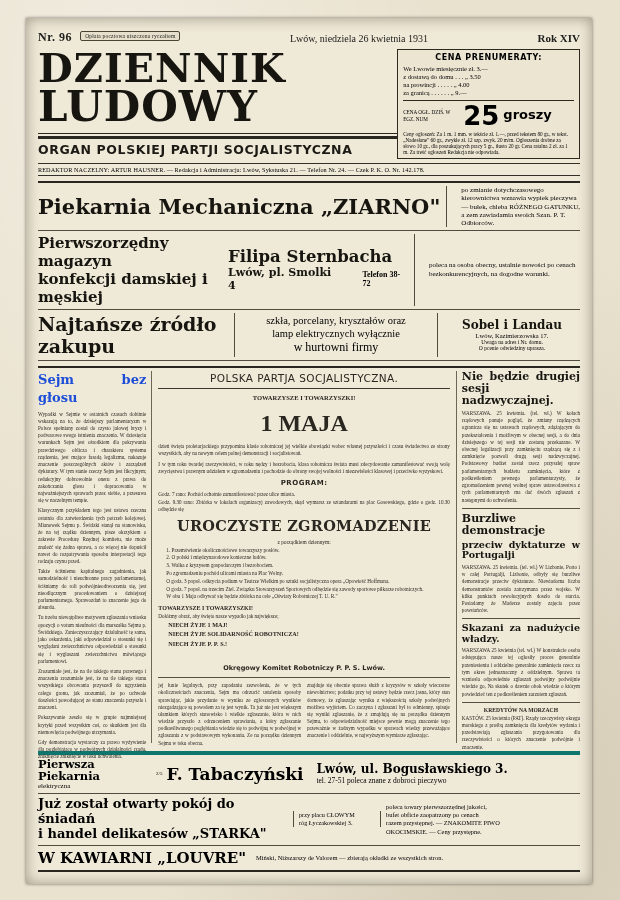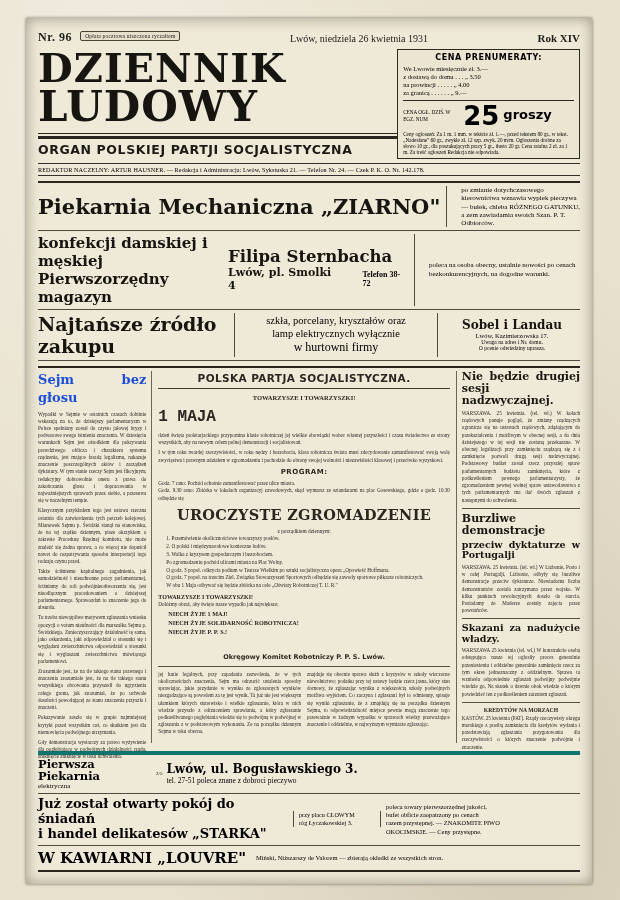--- a/index.html
+++ b/index.html
@@ -55,27 +55,27 @@
   .ad3c{font-size:12px;text-align:center;}
   .adsep{border-left:1px solid #504b3e;margin:0 6px;align-self:stretch;}
 
   
   .cols{display:flex;margin-top:5px;border-top:2px solid #2a2720;padding-top:3px;height:372px;}
   .col{font-size:5.1px;line-height:1.42;text-align:justify;color:#2a2720;}
   .c1{width:110px;padding-right:5px;border-right:1px solid #6b6656;}
   .c2{width:296px;padding:0 6px;border-right:1px solid #6b6656;}
   .c3{width:120px;padding-left:5px;}
   .colhead{font-family:"DejaVu Serif",serif;font-weight:bold;font-size:13px;color:#1d4ed8;margin-bottom:3px;}
-  .c2head{font-family:"DejaVu Sans",sans-serif;font-weight:bold;font-size:10.5px;text-align:center;letter-spacing:.4px;border-bottom:1px solid #3a372e;padding-bottom:2px;margin-bottom:4px;}
+  .c2head{font-family:"DejaVu Sans",sans-serif;font-weight:normal;font-size:10.5px;text-align:center;letter-spacing:.4px;border-bottom:1px solid #3a372e;padding-bottom:2px;margin-bottom:4px;}
   .c3head{font-family:"DejaVu Serif",serif;font-weight:bold;font-size:11px;line-height:1.1;color:#16150f;margin-bottom:3px;}
   .c3head.sm{font-size:9.5px;}
   .rule{border-top:1px solid #555043;margin:4px 0;}
   .center{text-align:center;}
   .bold{font-weight:bold;}
-  .maj{font-family:Liberation Mono, monospace;font-weight:bold;font-size:16px;margin:4px 0 3px;}
+  .maj{font-family:Liberation Serif, serif;font-weight:bold;font-size:24px;text-align:center;margin:4px 0 3px;}
   .prog{font-family:"DejaVu Sans",sans-serif;font-weight:bold;font-size:7px;text-align:center;letter-spacing:.5px;margin:4px 0 2px;}
   .uro{font-family:"DejaVu Serif",serif;font-weight:bold;font-size:14.5px;text-align:center;letter-spacing:.3px;margin:3px 0 2px;}
   .c2body{font-size:5.1px;line-height:1.45;text-align:justify;}
   .c2list{font-size:5.2px;line-height:1.5;padding-left:8px;}
   .twoup{display:flex;gap:6px;margin-top:4px;}
   .twoup > div{flex:1;font-size:5.05px;line-height:1.42;text-align:justify;}
   .slog{font-size:6.2px;font-weight:bold;line-height:1.5;}
   .kom{font-size:6.5px;font-weight:bold;text-align:center;margin-top:16px;font-family:"DejaVu Sans",sans-serif;}
 
   
@@ -146,22 +146,22 @@
     <div class="adwrap">
 
       <div class="adrow">
         <div class="l hl ad1a">Piekarnia Mechaniczna „ZIARNO"</div>
         <div class="adsep"></div>
         <div class="ad1b flexsp">po zmianie dotychczasowego kierownictwa wznawia wypiek pieczywa — bułek, chleba RÓŻNEGO GATUNKU, a zem zawiadamia swoich Szan. P. T. Odbiorców.</div>
       </div>
 
       <div class="adrow">
         <div class="l" style="width:190px">
+          <div class="hl ad2a">Pierwszorzędny magazyn</div>
           <div class="hl ad2a">konfekcji damskiej i męskiej</div>
-          <div class="hl ad2a">Pierwszorzędny magazyn</div>
         </div>
         <div style="width:180px">
           <div class="hl ad2b">Filipa Sternbacha</div>
           <div style="display:flex;align-items:center;gap:20px">
             <div class="hl" style="font-size:11px">Lwów, pl. Smolki 4</div>
             <div style="font-size:8px;font-weight:bold">Telefon 38-72</div>
           </div>
         </div>
         <div class="adsep"></div>
         <div class="ad2c flexsp">poleca na osoba obecny, ustalnie nowości po cenach bezkonkurencyjnych, na dogodne warunki.</div>
@@ -250,20 +250,21 @@
     </div>
 
     <div class="bot">
 
       <div class="brow">
         <div style="width:118px">
           <div class="b1a">Pierwsza Piekarnia</div>
           <div class="b1b">elektryczna</div>
         </div>
         <div style="font-size:5px;padding-right:4px">2/5</div>
+        <div class="b1c" style="width:150px">F. Tabaczyński</div>
         <div class="flexsp">
           <div class="b1d">Lwów, ul. Bogusławskiego 3.</div>
           <div style="font-size:7.5px">tel. 27-51 poleca znane z dobroci pieczywo</div>
         </div>
       </div>
 
       <div class="brow">
         <div style="width:250px">
           <div class="b2a">Już został otwarty pokój do śniadań</div>
           <div class="b2a">i handel delikatesów „STARKA"</div>

